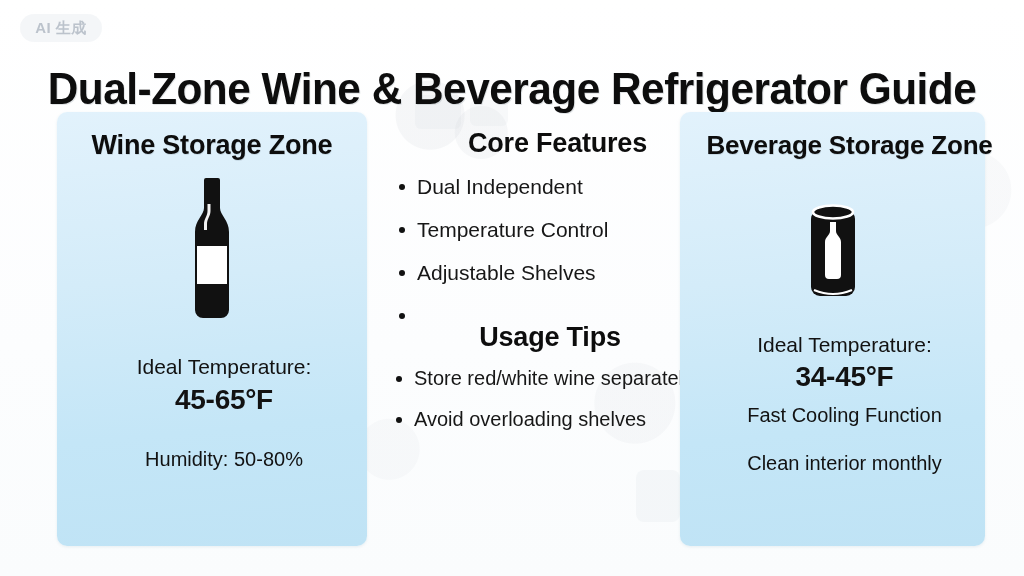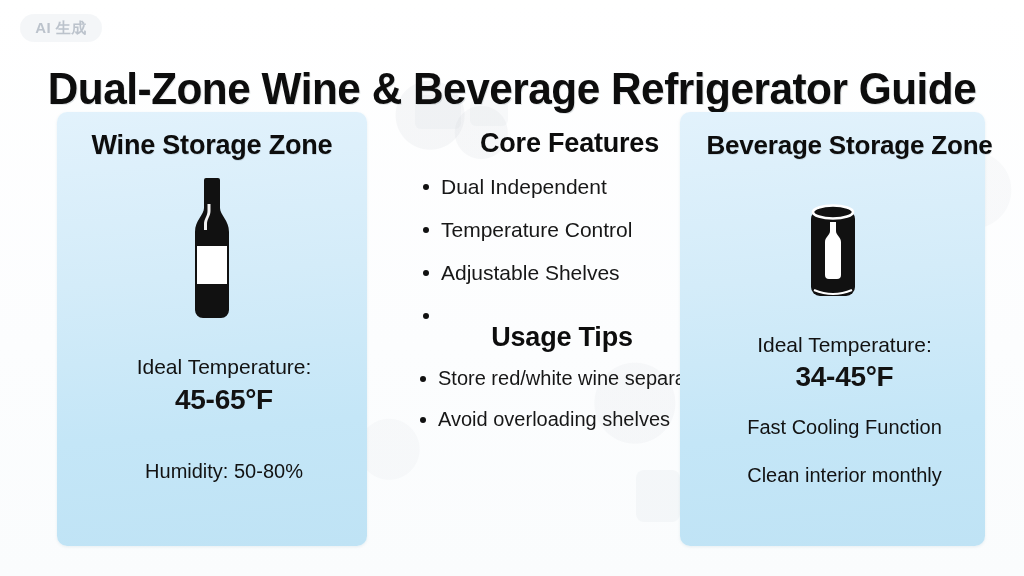--- a/index.html
+++ b/index.html
@@ -129,54 +129,53 @@
   .zone-text.value {
     font-size: 28px;
     line-height: 34px;
     font-weight: 700;
     letter-spacing: -0.3px;
   }
   .zone-text.sub {
     font-size: 20px;
     line-height: 26px;
     font-weight: 400;
-    margin-top: 12px;
   }
 
   
   #wine-temp-label { top: 241px; }
   #wine-temp-value { top: 271px; }
   #wine-humidity   { top: 334px; }
 
   
   #bev-temp-label  { top: 219px; }
   #bev-temp-value  { top: 248px; }
   #bev-feature-1   { top: 290px; }
   #bev-feature-2   { top: 338px; }
 
   
   .center-col {
     position: absolute;
-    left: 392px;
+    left: 380px;
     top: 126px;
     width: 300px;
   }
   .section-heading {
     font-family: "Liberation Sans Narrow", "Liberation Sans", "DejaVu Sans", sans-serif;
     font-weight: 700;
     font-size: 27px;
     line-height: 34px;
     color: #0d0d0d;
     text-align: center;
     letter-spacing: -0.2px;
     white-space: nowrap;
   }
   .bullet-list {
     list-style: none;
-    margin: 12px;
+    margin: 0;
     padding: 0;
   }
   .bullet-list li {
     position: relative;
     padding-left: 37px;
     font-family: "Liberation Sans Narrow", "Liberation Sans", "DejaVu Sans", sans-serif;
     font-size: 21px;
     line-height: 43px;
     color: #171717;
     white-space: nowrap;

